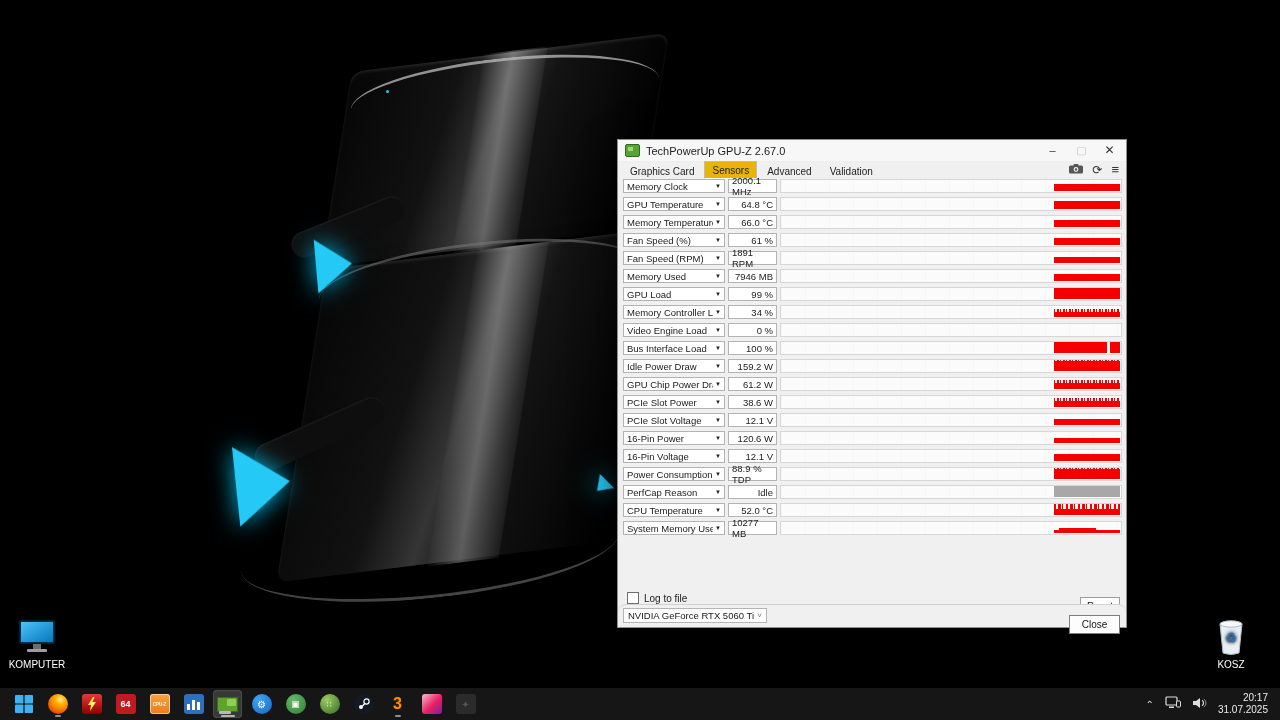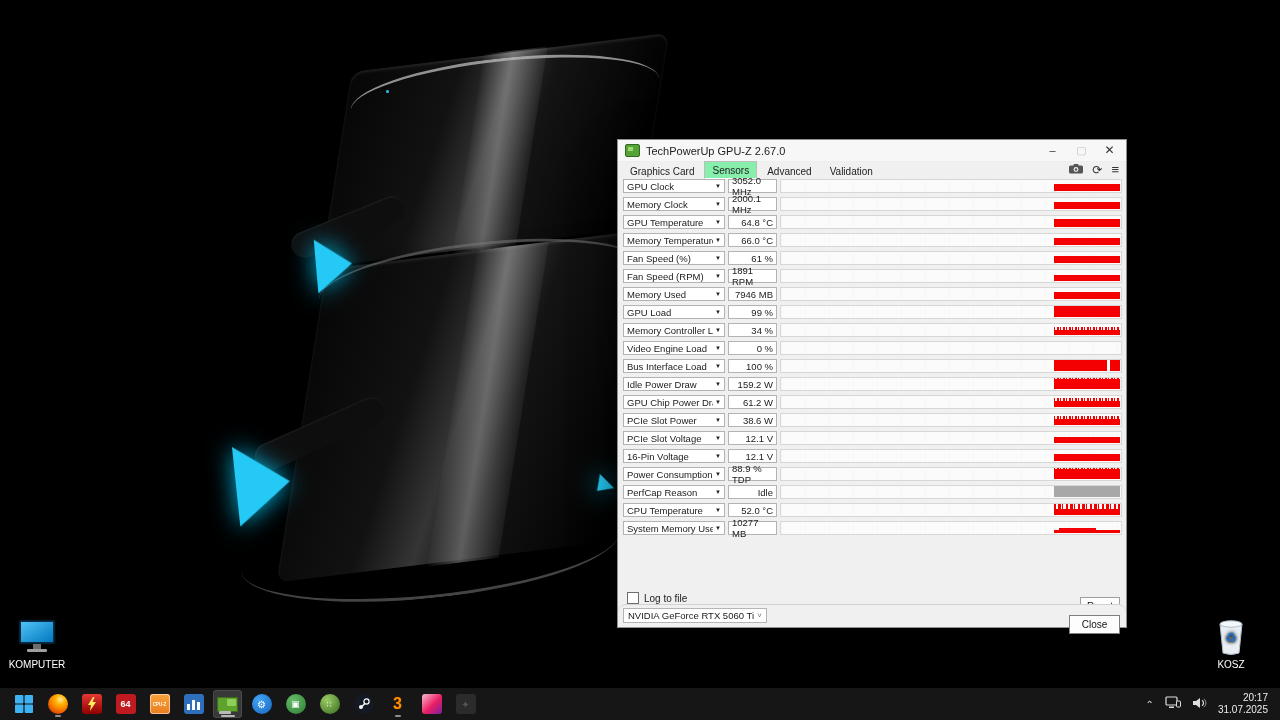--- a/index.html
+++ b/index.html
@@ -41,21 +41,21 @@
   .app-ico{width:13px;height:11px;background:#57a33a;border:1px solid #2f6b1e;border-radius:2px;position:relative;}
   .app-ico::after{content:"";position:absolute;left:2px;top:2px;width:5px;height:4px;background:#9fd86b;}
   .title{font-size:11px;margin-left:6px;color:#222;}
   .win-btn{position:absolute;top:0;width:27px;height:20px;display:flex;align-items:center;justify-content:center;font-size:11px;color:#333;}
   .btn-min{right:60px;}
   .btn-max{right:31px;color:#c2c2c2;}
   .btn-close{right:3px;font-size:12px;}
 
   .tabs{position:absolute;left:4px;top:23px;height:16px;display:flex;font-size:10px;}
   .tab{padding:2px 7px 1px;color:#222;border:1px solid transparent;margin-right:2px;}
-  .tab.active{background:#86efac;border:1px solid #bdbdbd;border-bottom-color:#fff;margin-top:-2px;padding-top:3px;}
+  .tab.active{background:#eab308;border:1px solid #bdbdbd;border-bottom-color:#fff;margin-top:-2px;padding-top:3px;}
   .tools{position:absolute;right:7px;top:22px;height:15px;display:flex;gap:9px;align-items:center;color:#333;}
   .tool-refresh{font-size:12px;line-height:10px;}
   .tool-menu{font-size:13px;line-height:10px;}
 
   .rows{position:absolute;left:5px;top:39px;width:499px;}
   .sensor-row{display:flex;height:14px;margin-bottom:4px;}
   .cell{box-sizing:border-box;background:#fff;border:1px solid #b3b3b3;display:flex;align-items:center;}
   .label-cell{width:102px;padding:0 3px;font-size:9.5px;}
   .label-cell .lbl{flex:1;white-space:nowrap;overflow:hidden;}
   .dd-arrow{font-size:6px;color:#222;margin-left:2px;}
@@ -193,30 +193,20 @@
           </svg>
       </span>
       <span class="tool-refresh" data-interactable="true">⟳</span>
       <span class="tool-menu" data-interactable="true">≡</span>
     </div>
 
     <div class="rows" data-interactable="false">
 
       <div class="sensor-row">
           <div class="cell label-cell" data-interactable="true">
-            <span class="lbl" data-interactable="false">GPU Clock</span>
-            <span class="dd-arrow" data-interactable="false">▼</span>
-          </div>
-          <div class="cell value-cell" data-interactable="false">3052.0 MHz</div>
-          <div class="graph-cell" data-interactable="false">
-            <div class="graph-fill flat" data-interactable="false" style="height: 62%;"></div>
-          </div>
-        </div>
-      <div class="sensor-row">
-          <div class="cell label-cell" data-interactable="true">
             <span class="lbl" data-interactable="false">Memory Clock</span>
             <span class="dd-arrow" data-interactable="false">▼</span>
           </div>
           <div class="cell value-cell" data-interactable="false">2000.1 MHz</div>
           <div class="graph-cell" data-interactable="false">
             <div class="graph-fill flat" data-interactable="false" style="height: 62%;"></div>
           </div>
         </div>
       <div class="sensor-row">
           <div class="cell label-cell" data-interactable="true">
@@ -337,20 +327,30 @@
           </div>
         </div>
       <div class="sensor-row">
           <div class="cell label-cell" data-interactable="true">
             <span class="lbl" data-interactable="false">PCIe Slot Voltage</span>
             <span class="dd-arrow" data-interactable="false">▼</span>
           </div>
           <div class="cell value-cell" data-interactable="false">12.1 V</div>
           <div class="graph-cell" data-interactable="false">
             <div class="graph-fill flat" data-interactable="false" style="height: 50%;"></div>
+          </div>
+        </div>
+      <div class="sensor-row">
+          <div class="cell label-cell" data-interactable="true">
+            <span class="lbl" data-interactable="false">16-Pin Power</span>
+            <span class="dd-arrow" data-interactable="false">▼</span>
+          </div>
+          <div class="cell value-cell" data-interactable="false">120.6 W</div>
+          <div class="graph-cell" data-interactable="false">
+            <div class="graph-fill flat" data-interactable="false" style="height: 40%;"></div>
           </div>
         </div>
       <div class="sensor-row">
           <div class="cell label-cell" data-interactable="true">
             <span class="lbl" data-interactable="false">16-Pin Voltage</span>
             <span class="dd-arrow" data-interactable="false">▼</span>
           </div>
           <div class="cell value-cell" data-interactable="false">12.1 V</div>
           <div class="graph-cell" data-interactable="false">
             <div class="graph-fill flat" data-interactable="false" style="height: 55%;"></div>

